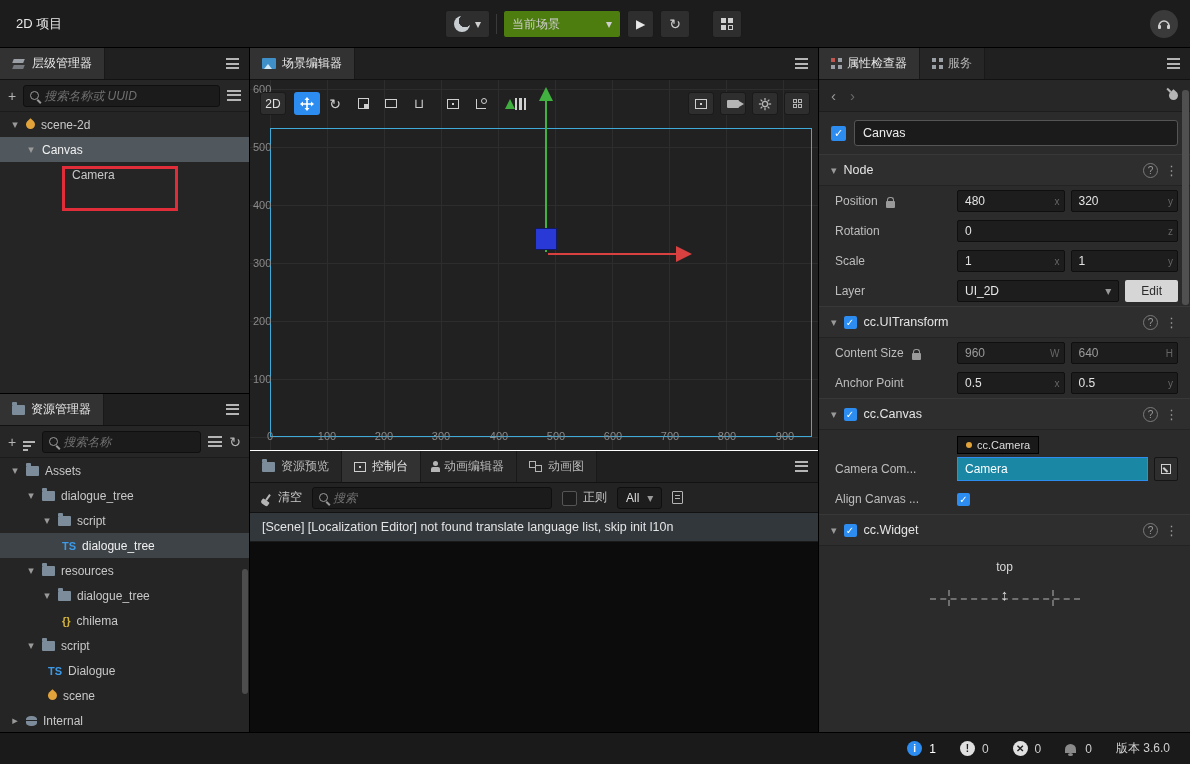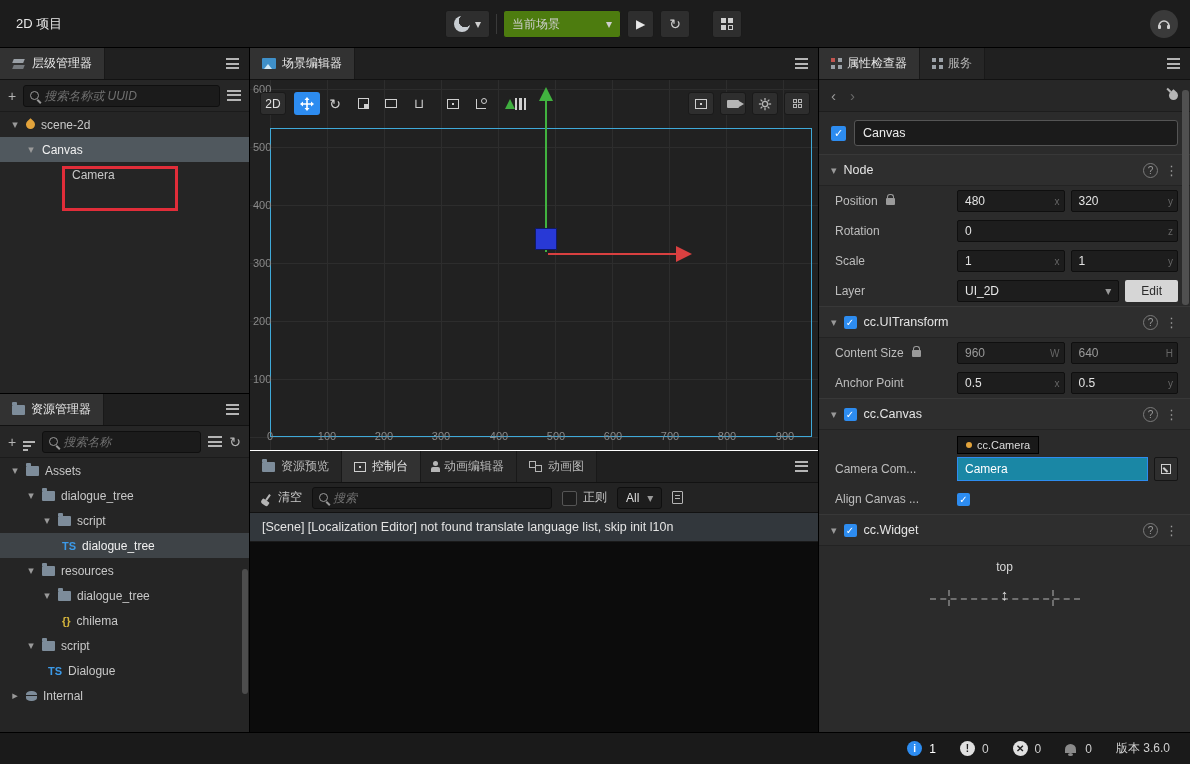--- a/index.html
+++ b/index.html
@@ -166,21 +166,21 @@
                 color:#ececec; padding:0 8px; font-size:12.5px; font-family:inherit; outline:none; }
   .sec-head { height:32px; display:flex; align-items:center; gap:7px; padding:0 12px;
               background:#2e2e2e; border-top:1px solid #383838; border-bottom:1px solid #232323;
               color:#e4e4e4; font-size:12.5px; }
   .sec-head .caret { color:#9a9a9a; font-size:11px; }
   .sec-head .spacer { flex:1; }
   .circ-help { width:15px; height:15px; border:1px solid #7a7a7a; border-radius:50%; color:#9a9a9a;
                font-size:10px; display:flex; align-items:center; justify-content:center; }
   .more-dots { color:#9a9a9a; font-size:13px; }
   .prop-row { display:flex; align-items:center; min-height:30px; padding:3px 12px 3px 16px; gap:6px; }
-  .prop-label { width:116px; flex:none; color:#bdbdbd; display:flex; align-items:flex-start; gap:8px; }
+  .prop-label { width:116px; flex:none; color:#bdbdbd; display:flex; align-items:flex-end; gap:8px; }
   .prop-fields { flex:1; display:flex; gap:6px; min-width:0; }
   .nfield { position:relative; flex:1; height:22px; background:#1d1d1d; border:1px solid #0f0f0f;
             border-radius:2px; display:flex; align-items:center; padding:0 14px 0 7px; color:#e3e3e3; min-width:0; }
   .nfield .unit { position:absolute; right:4px; color:#666; font-size:10px; }
   .select-field { flex:1; height:22px; background:#1d1d1d; border:1px solid #0f0f0f; border-radius:2px;
                   display:flex; align-items:center; justify-content:space-between; padding:0 7px; color:#e8e8e8; }
   .btn-edit { flex:none; height:22px; padding:0 16px; background:#d6d6d6; color:#2b2b2b; border-radius:2px;
               display:flex; align-items:center; }
   .ic-lock { width:9px; height:7px; background:#9a9a9a; border-radius:1px; position:relative; margin-top:4px; flex:none; }
   .ic-lock::before { content:''; position:absolute; top:-4px; left:1px; width:5px; height:4px;
@@ -359,20 +359,24 @@
     </div>
     <div class="trow" style="padding-left:26px">
       <span class="caret">▾</span>
       <span class="ic-folder"></span>
       <span>script</span>
     </div>
     <div class="trow" style="padding-left:48px">
       <span class="ic-ts">TS</span>
       <span>Dialogue</span>
     </div>
+    <div class="trow" style="padding-left:48px">
+      <span class="ic-flame"></span>
+      <span>scene</span>
+    </div>
     <div class="trow" style="padding-left:10px">
       <span class="caret">▸</span>
       <span class="ic-db"></span>
       <span>Internal</span>
     </div>
   </div>
   <div class="scroll-thumb" style="right:1px; top:175px; height:125px;"></div>
 </div>
 
 <div id="scene">

